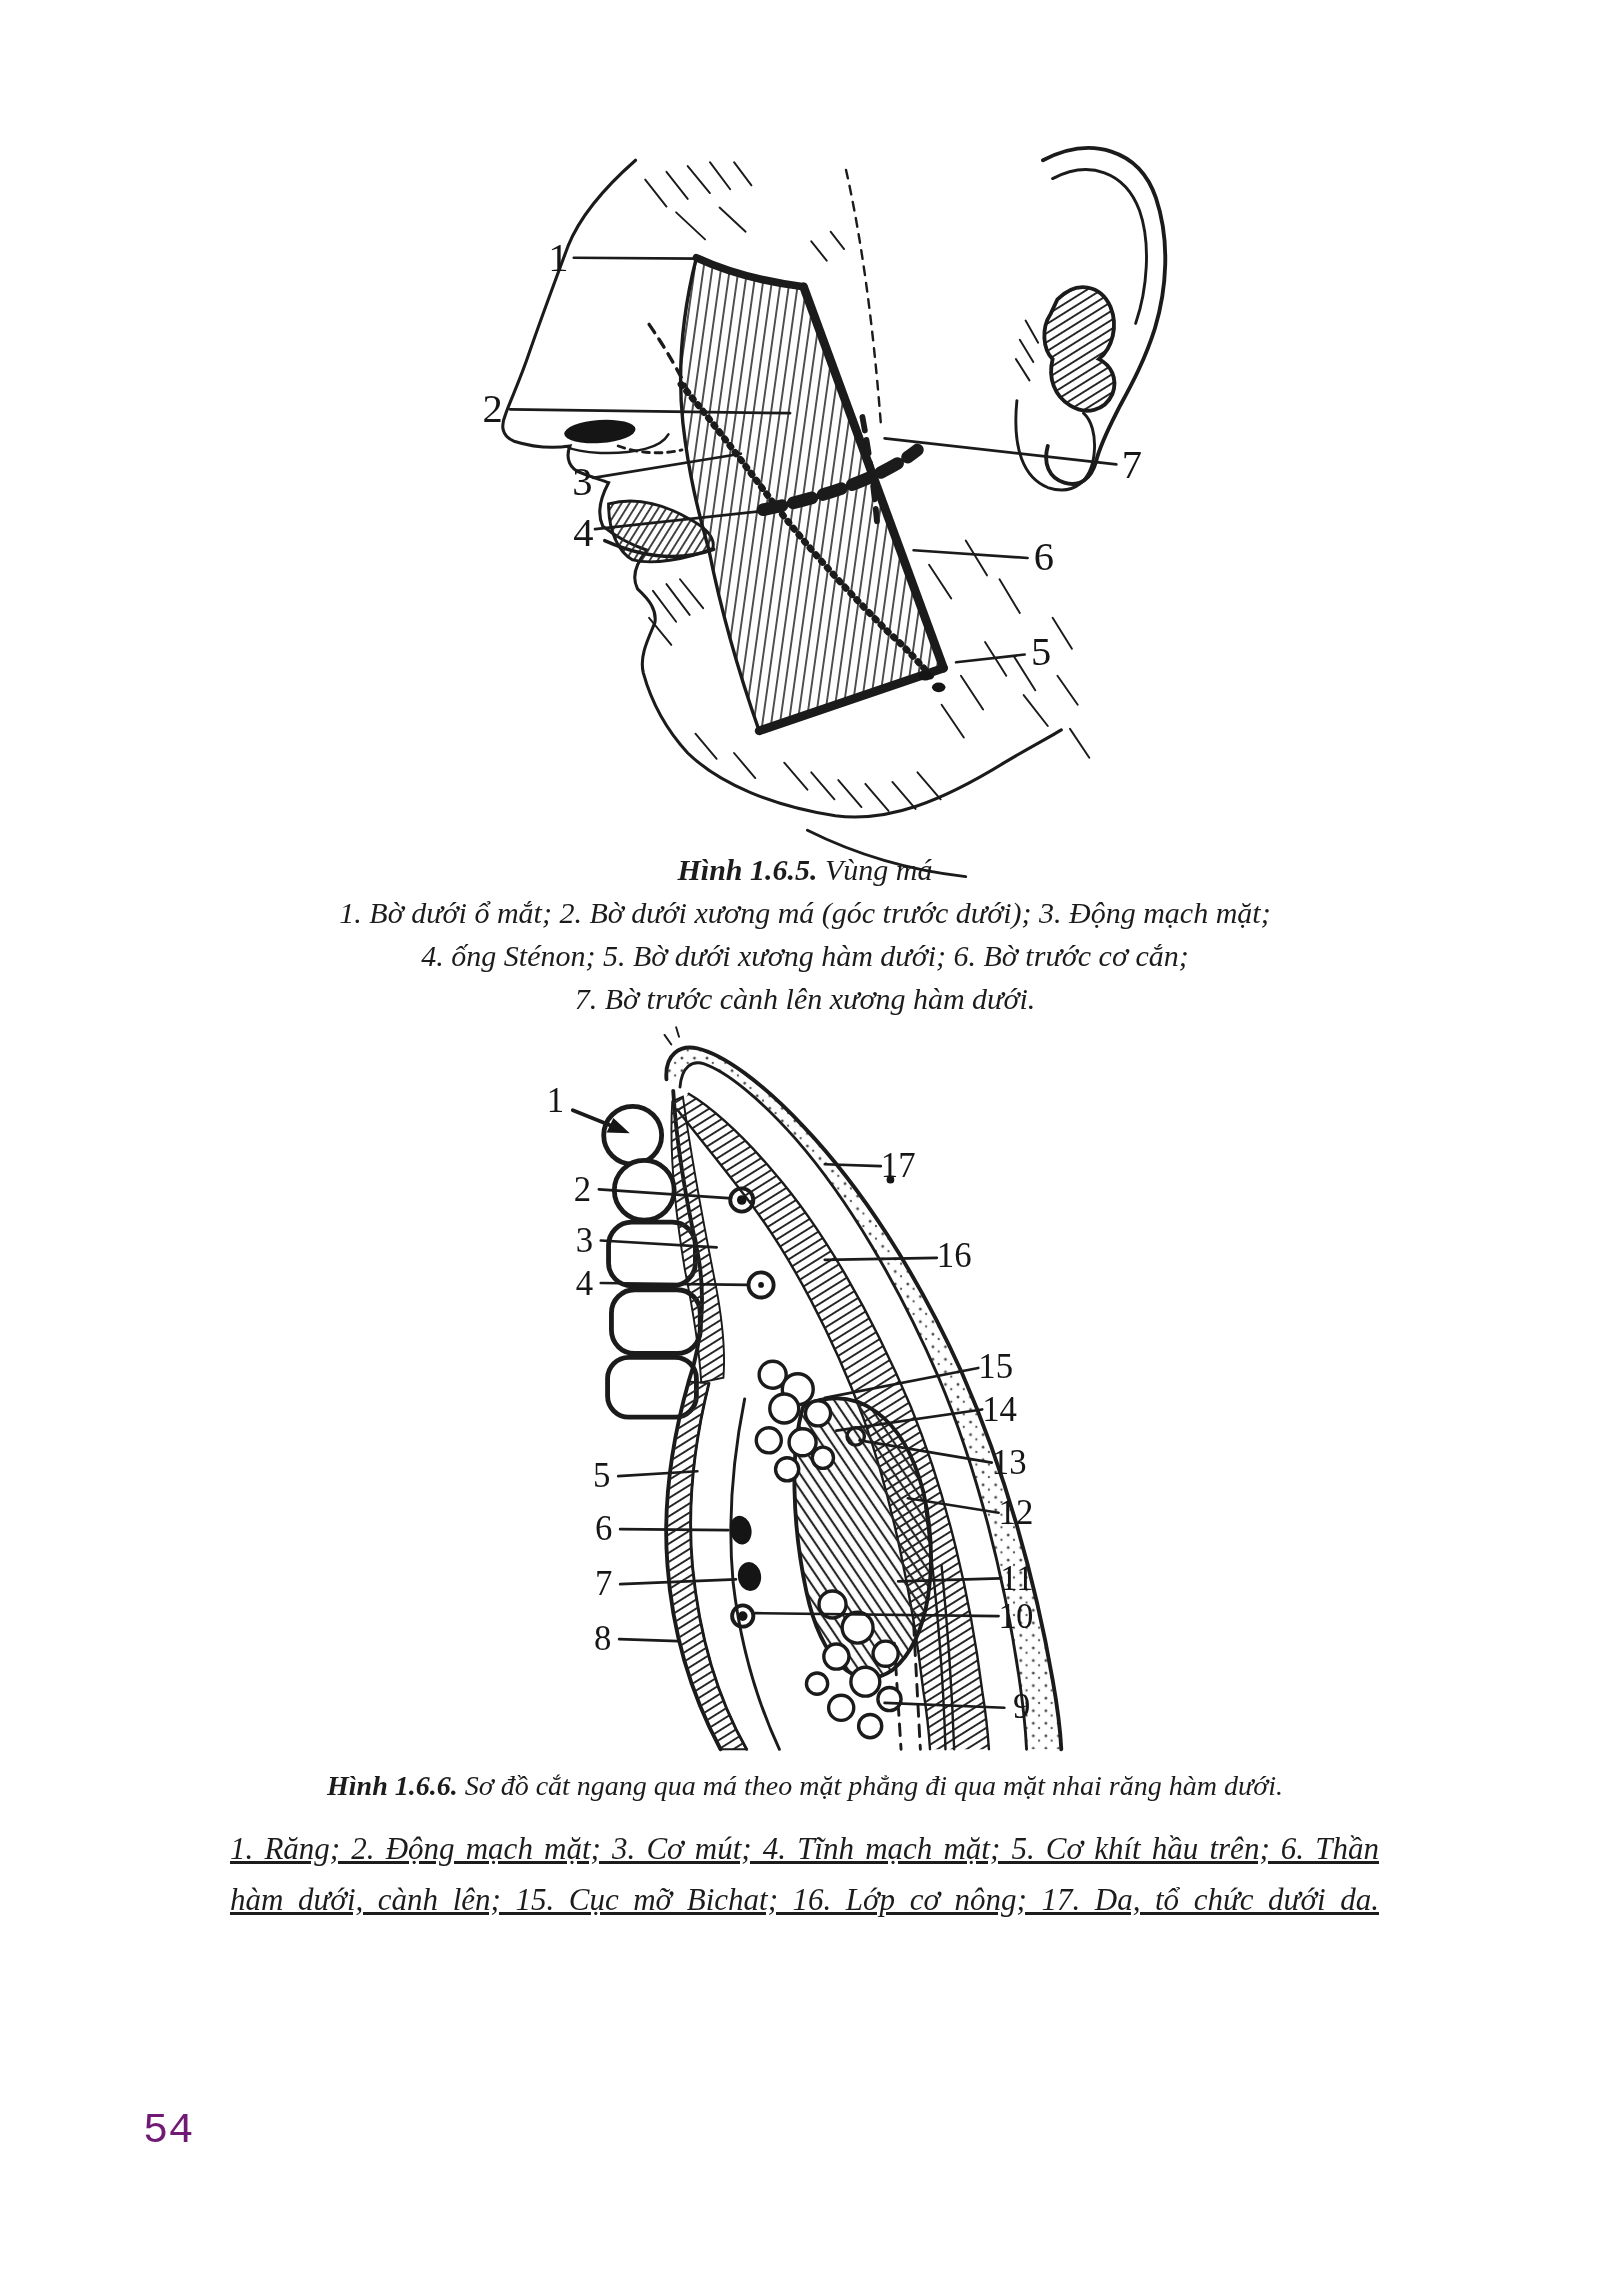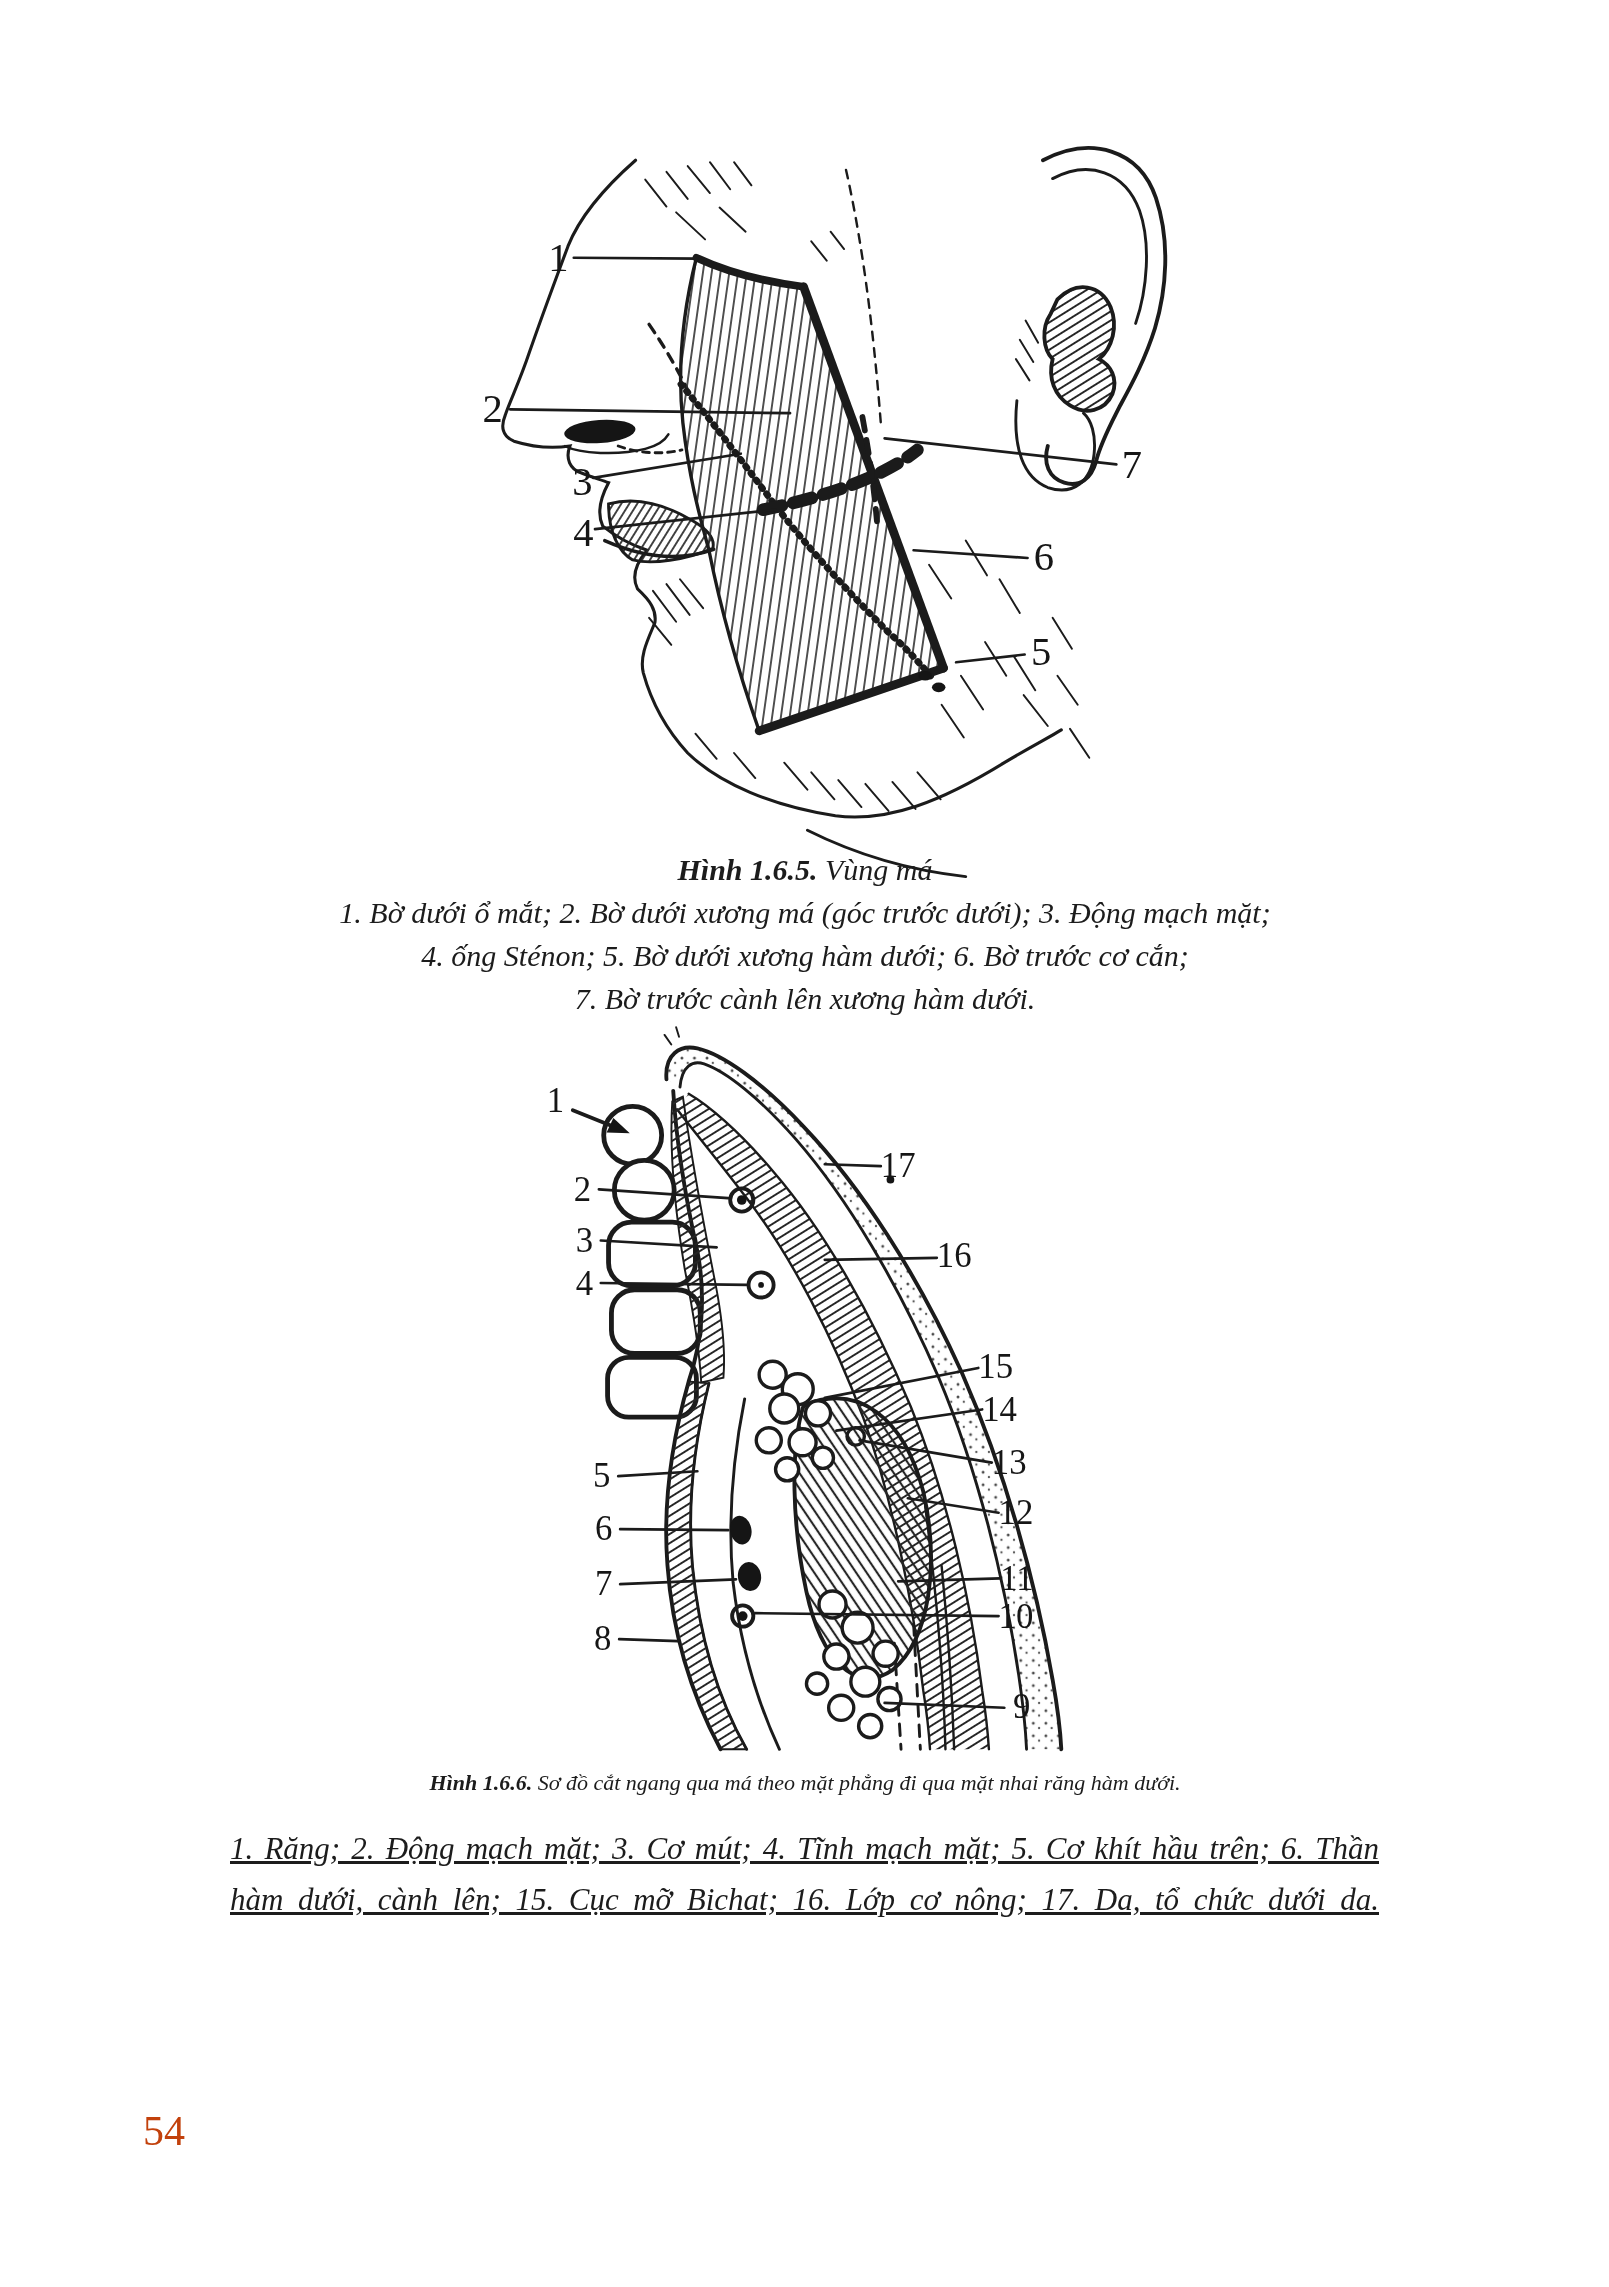--- a/index.html
+++ b/index.html
@@ -17,37 +17,37 @@
     text-align:center;
     font-style:italic;
     font-size:30px;
     line-height:43px;
   }
   .cap-title{font-weight:bold;font-style:italic;}
   .cap2{
     position:absolute;left:0;right:0;
     text-align:center;
     font-style:italic;
-    font-size:22px;
+    font-size:28px;
     top:1770px;
   }
   .legend2{
     position:absolute;
     left:230px;width:1149px;top:1823px;
     font-style:italic;
     font-size:31px;
     line-height:51px;
   }
   .legend2 .jline{text-align:justify;text-align-last:justify;text-decoration:underline;}
   .pageno{
     position:absolute;
     left:143px;top:2107px;
-    font-family:Liberation Serif, serif;
+    font-family:Liberation Mono, monospace;
     font-size:42px;
-    color:#c2410c;
+    color:#701a75;
   }
   svg text{
     font-family:"Liberation Serif","DejaVu Serif",serif;
     fill:#161616;
   }
   .f1lab{font-size:42px;}
   .f2lab{font-size:36px;}
 </style>
 </head>
 <body>

